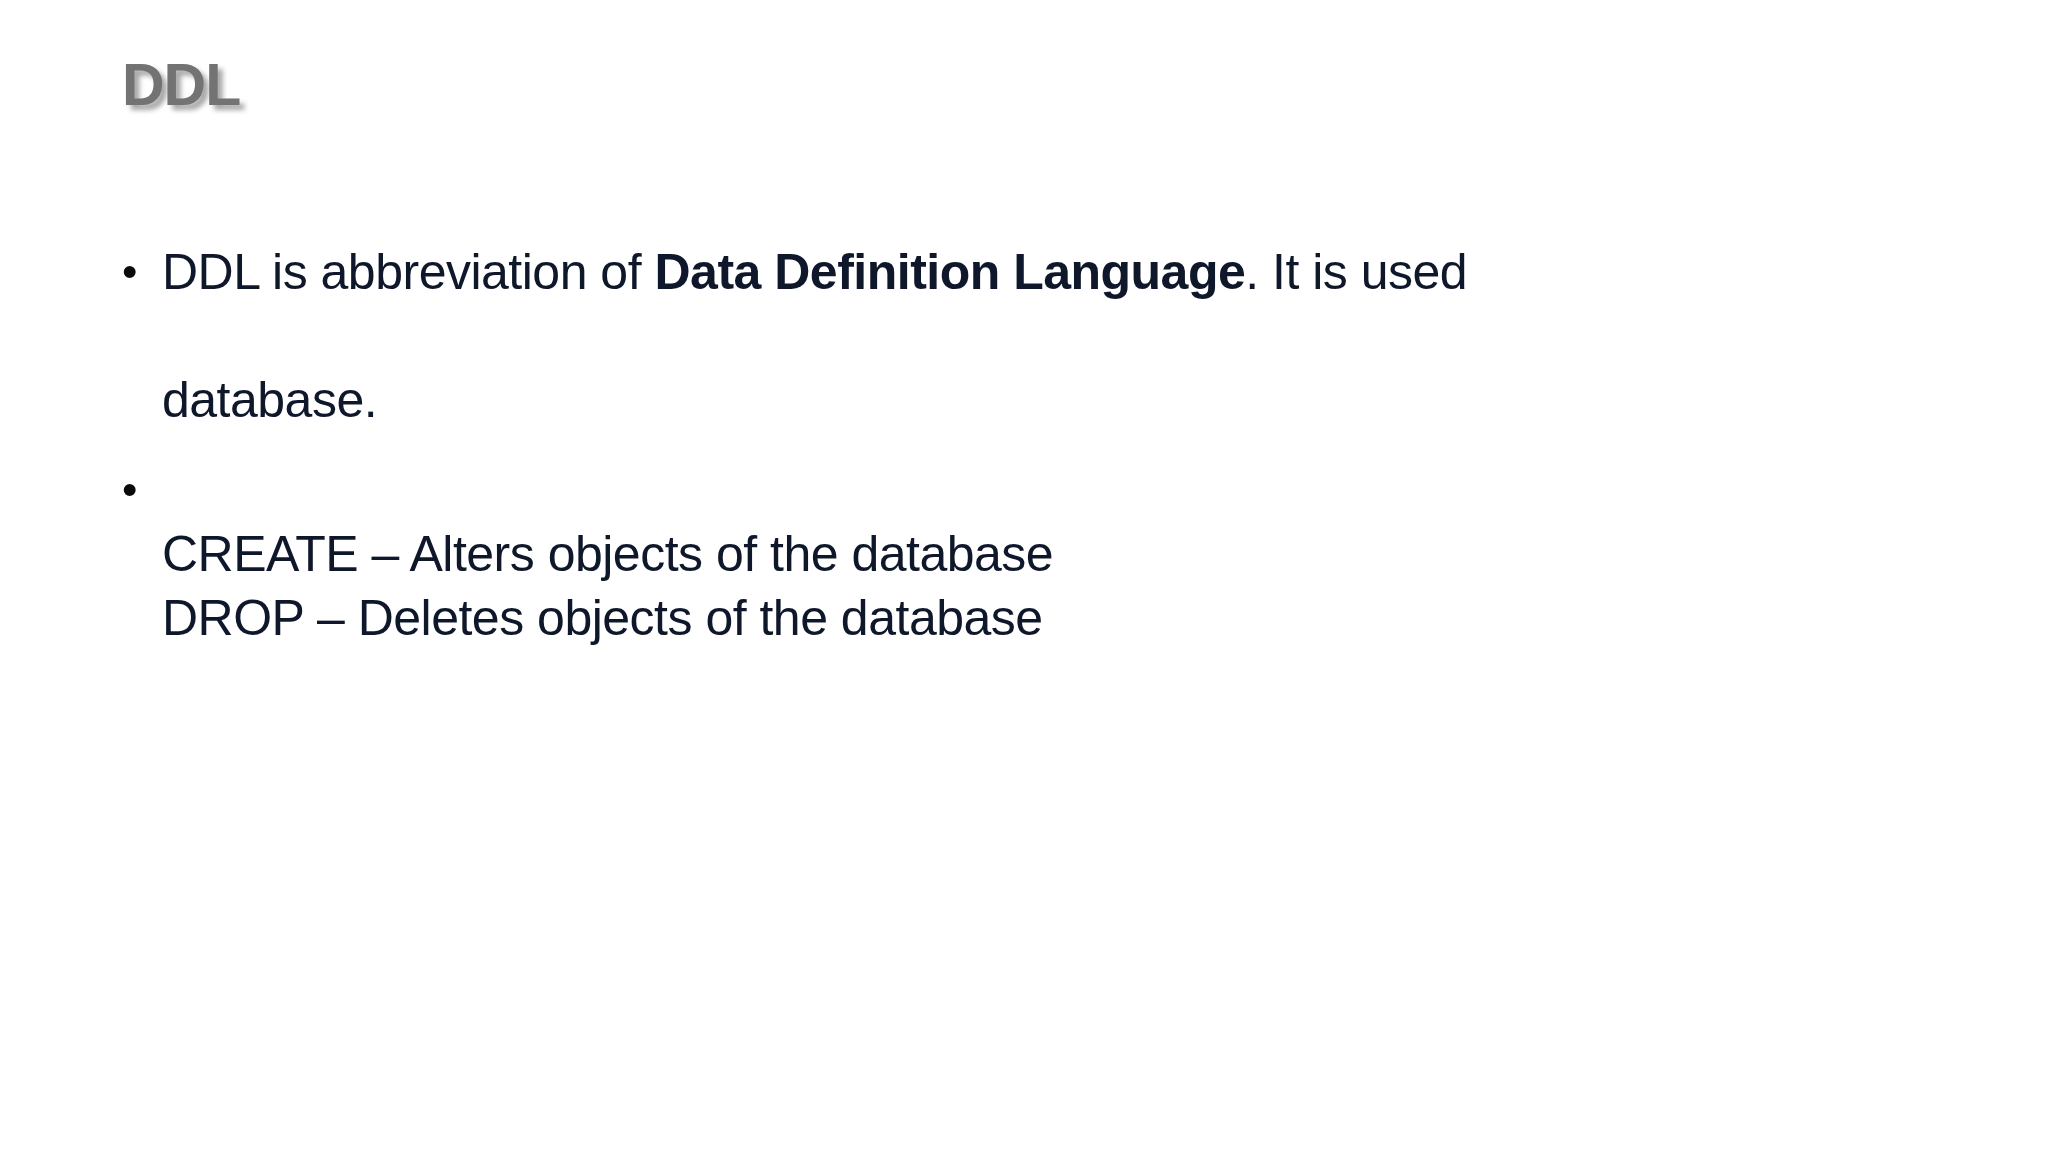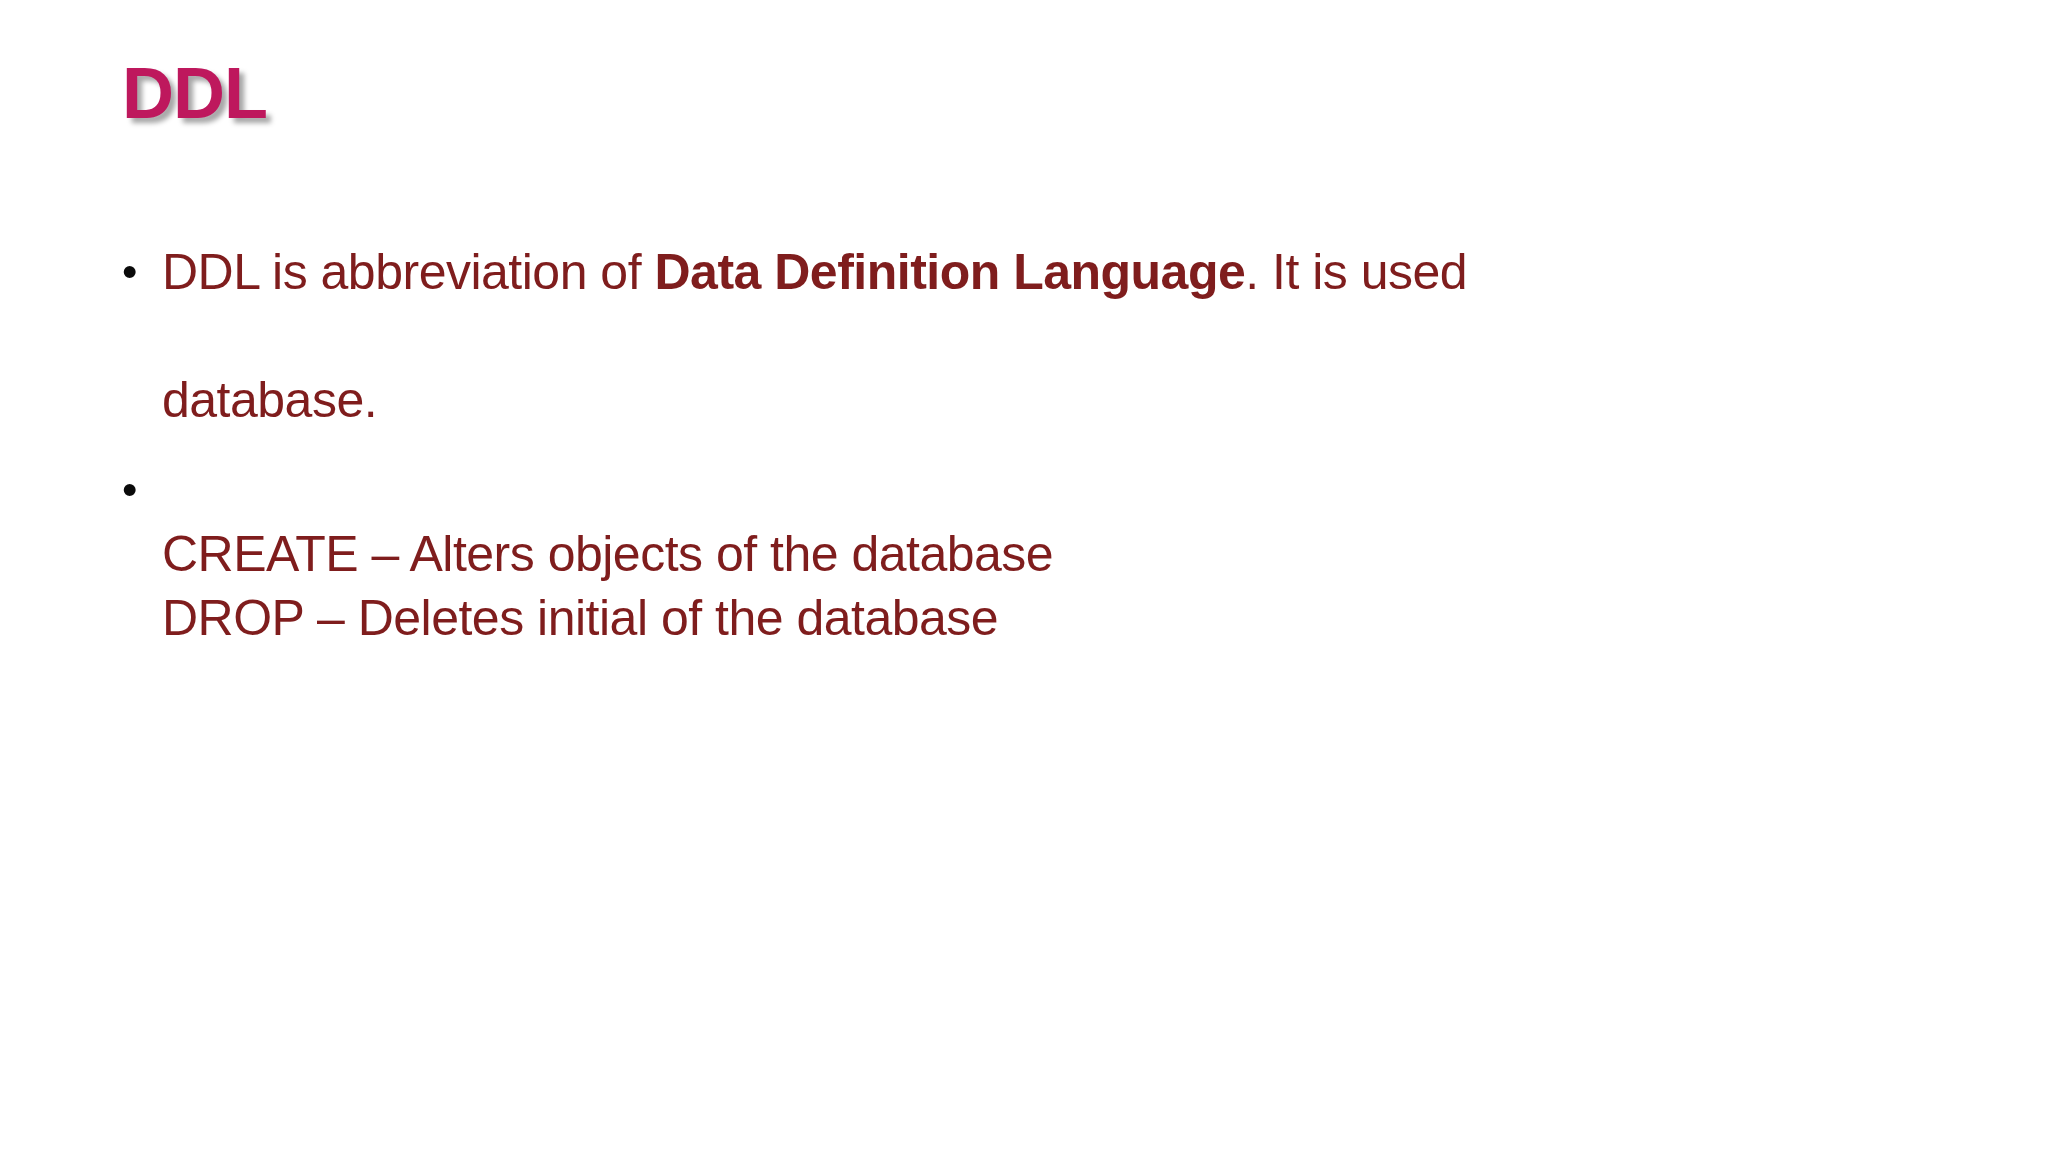--- a/index.html
+++ b/index.html
@@ -14,25 +14,25 @@
     background: #ffffff;
     overflow: hidden;
     font-family: "Liberation Sans", "DejaVu Sans", sans-serif;
     color: #0a0a0a;
   }
   .slide-title {
     position: absolute;
     left: 122px;
     top: 52px;
     margin: 0;
-    font-size: 72px;
+    font-size: 59px;
     font-weight: 700;
     line-height: 1.15;
     letter-spacing: -1px;
-    color: #be185d;
+    color: #737373;
     text-shadow: 5px 5px 5px rgba(0,0,0,0.35);
   }
   .slide-body {
     position: absolute;
     left: 122px;
     top: 240px;
     width: 1500px;
   }
   .para {
     display: flex;
@@ -44,21 +44,21 @@
     width: 40px;
     font-size: 44px;
     line-height: 64px;
     color: #0a0a0a;
   }
   .para-text {
     flex: 1 1 auto;
     font-size: 50px;
     line-height: 64px;
     letter-spacing: -0.5px;
-    color: #7f1d1d;
+    color: #0f172a;
   }
   .para-text b {
     font-weight: 700;
   }
 </style>
 </head>
 <body>
 
 <div class="slide">
 
@@ -73,19 +73,19 @@
         <br>
         <span>database.</span>
       </div>
     </div>
 
     <div class="para">
       <span class="bullet-marker">•</span>
       <div class="para-text">
         <br>
         <span>CREATE – Alters objects of the database</span><br>
-        <span>DROP – Deletes initial of the database</span><br>
+        <span>DROP – Deletes objects of the database</span><br>
         <br>
       </div>
     </div>
 
   </div>
 </div>
 
 </body></html>

